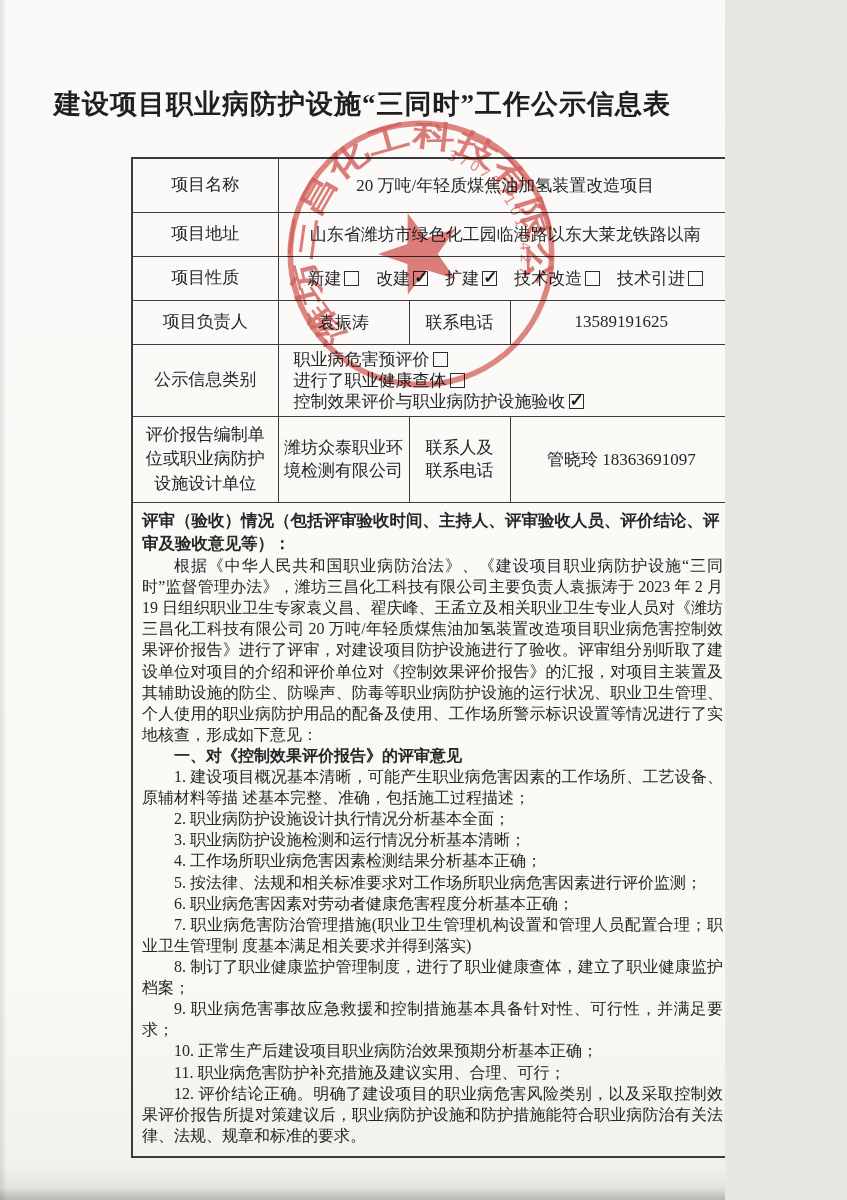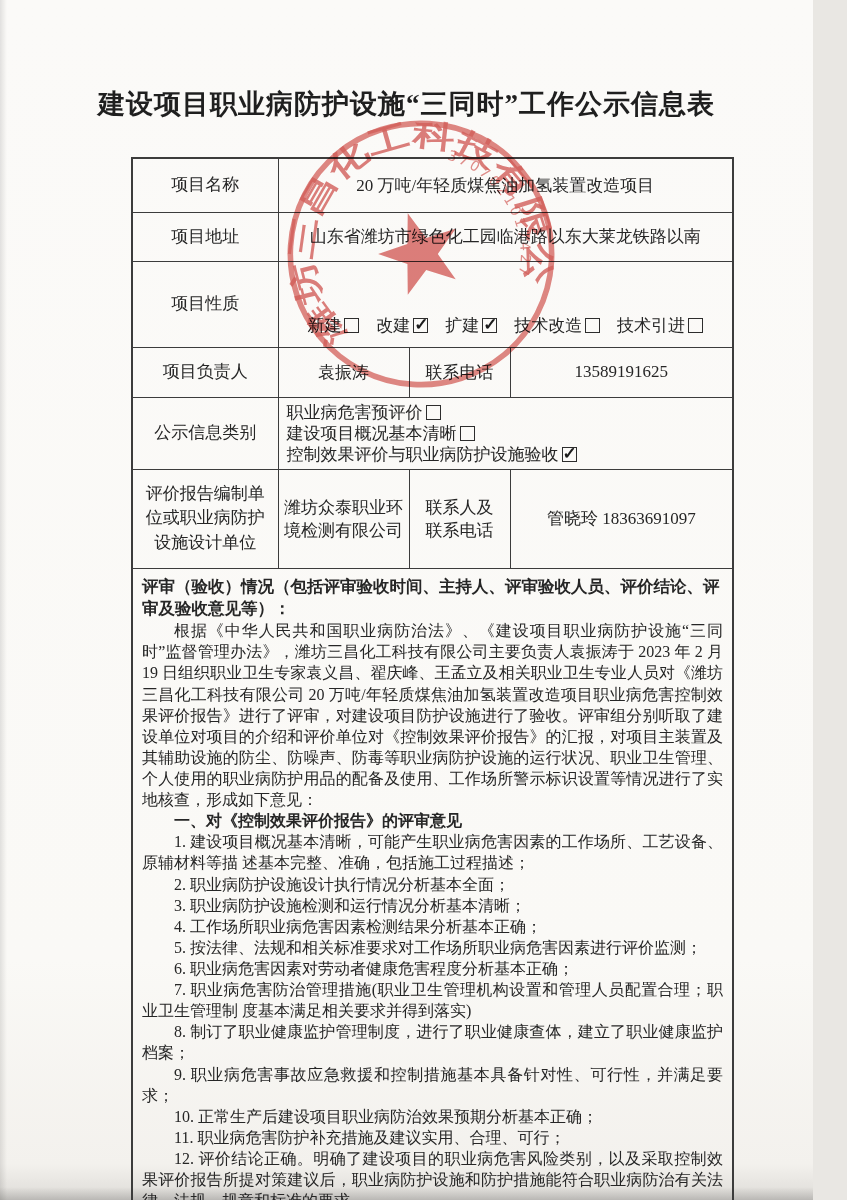--- a/index.html
+++ b/index.html
@@ -4,21 +4,21 @@
 <style>
   * { box-sizing: border-box; margin: 0; padding: 0; }
   html,body { width: 847px; height: 1200px; }
   body {
     font-family: "Liberation Serif", "DejaVu Serif", serif;
     color: #262626;
     background: #e9e7e3;
   }
   .sheet {
     position: relative;
-    width: 813px; height: 1200px;
+    width: 725px; height: 1200px;
     background: linear-gradient(180deg, #fbfaf8 0%, #faf9f6 80%, #f3f1ed 97%, #dddbd7 100%);
     overflow: hidden;
   }
   .edge-left {
     position: absolute; left: 0; top: 0; bottom: 0; width: 7px;
     background: linear-gradient(90deg, rgba(0,0,0,0.10), rgba(0,0,0,0));
   }
   .edge-bottom {
     position: absolute; left: 0; right: 0; bottom: 0; height: 13px;
     background: linear-gradient(180deg, rgba(0,0,0,0), rgba(0,0,0,0.16));
@@ -32,41 +32,41 @@
   table.form {
     position: absolute; left: 131px; top: 157px;
     width: 601px;
     border-collapse: collapse;
     table-layout: fixed;
     background: transparent;
   }
   table.form, table.form td { border: 1.6px solid #3c3c3c; }
   table.form { border-width: 2px; }
   td { font-size: 17px; vertical-align: middle; padding: 10px 4px; }
-  td.lab { text-align: center; line-height: 1.45; padding: 12px 8px; }
+  td.lab { text-align: center; line-height: 1.45; padding: 6px 8px; }
   td.center { text-align: center; }
   td.pre { white-space: pre-line; }
   .r1 { height: 54px; } .r2 { height: 44px; margin-top: 8px; } .r3 { height: 42px; }
   .r4 { height: 42px; } .r5 { height: 70px; } .r6 { height: 76px; }
   .nature {
     display: flex; justify-content: space-evenly; align-items: center;
     padding: 0 8px;
   }
-  .opt { white-space: nowrap; margin-top: 42px; }
+  .opt { white-space: nowrap; }
   .cb {
     display: inline-block; width: 15px; height: 15px;
     border: 1.6px solid #2d2d2d; margin-left: 3px;
     vertical-align: -2px; position: relative;
   }
   .cb.checked::after {
     content: "✓";
     position: absolute; left: 0px; top: -5px;
     font-size: 17px; font-weight: 700; color: #1c1c1c;
   }
-  .pub { padding: 4px 2px 4px 8px; }
+  .pub { padding: 4px 2px 4px 15px; }
   .pub .opt-line { line-height: 21px; text-align: left; }
   .review-cell { padding: 7px 9px 10px 9px; vertical-align: top; }
   .rv-header { font-weight: 700; font-size: 16.5px; line-height: 1.35; }
   .para { font-size: 16px; line-height: 1.32; text-indent: 2em; text-align: justify; }
   .para.bold { font-weight: 700; }
   
   .stamp {
     position: absolute; left: 281px; top: 114px;
     width: 280px; height: 280px;
     transform: rotate(-18deg);
@@ -116,21 +116,21 @@
       <tr class="r4">
         <td class="lab">项目负责人</td>
         <td class="center">袁振涛</td>
         <td class="center">联系电话</td>
         <td class="center">13589191625</td>
       </tr>
       <tr class="r5">
         <td class="lab">公示信息类别</td>
         <td colspan="3" class="pub">
           <div class="opt-line"><span>职业病危害预评价</span><span class="cb"></span></div>
-          <div class="opt-line"><span>建设项目概况基本清晰</span><span class="cb"></span></div>
+          <div class="opt-line"><span>进行了职业健康查体</span><span class="cb"></span></div>
           <div class="opt-line"><span>控制效果评价与职业病防护设施验收</span><span class="cb checked"></span></div>
         </td>
       </tr>
       <tr class="r6">
         <td class="lab">评价报告编制单位或职业病防护设施设计单位</td>
         <td class="center">潍坊众泰职业环境检测有限公司</td>
         <td class="center pre">联系人及
 联系电话</td>
         <td class="center">管晓玲 18363691097</td>
       </tr>

